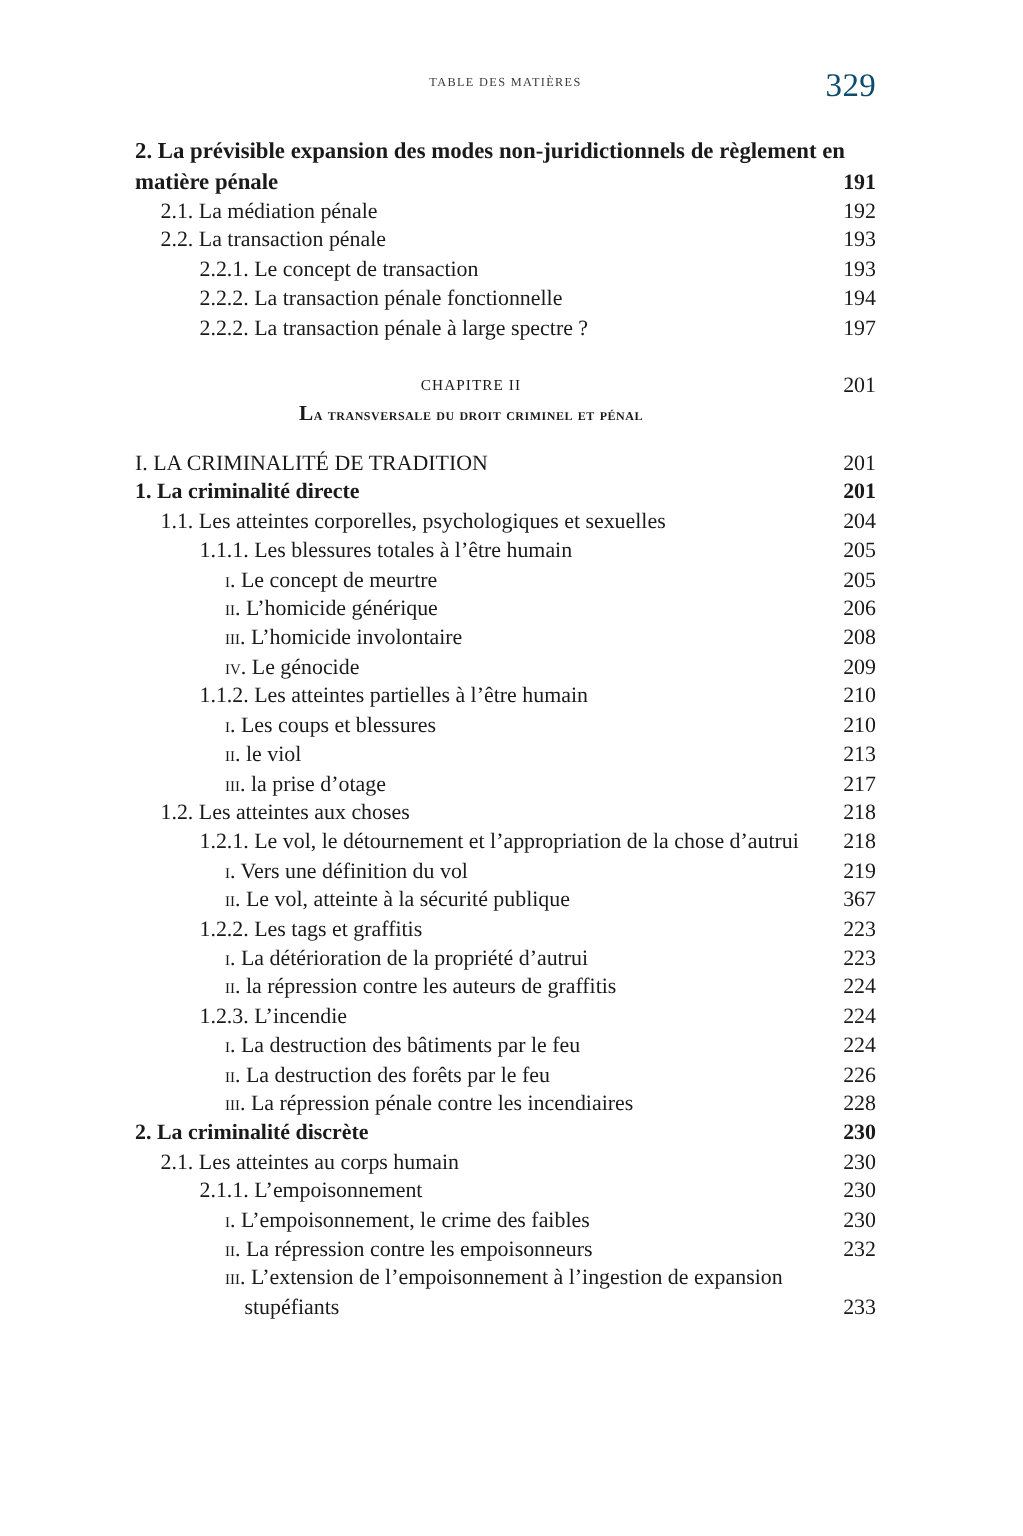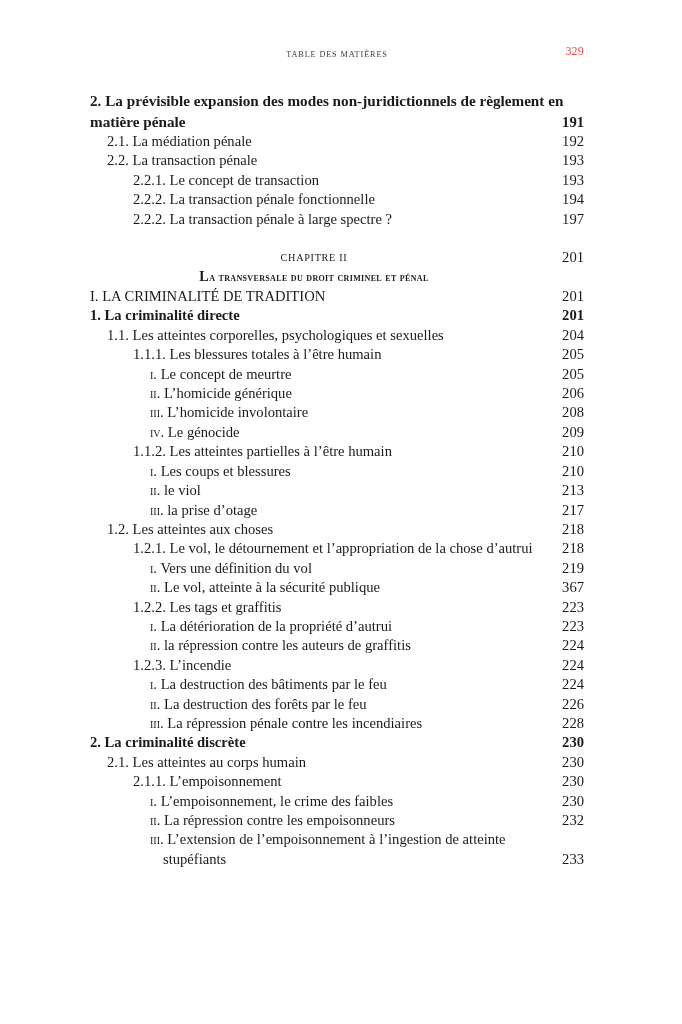--- a/index.html
+++ b/index.html
@@ -41,22 +41,22 @@
     letter-spacing: 0.9px;
     font-variant: small-caps;
     text-transform: uppercase;
     color: #3a3a3a;
     white-space: nowrap;
   }
   .runhead-folio {
     position: absolute;
     right: 0;
     top: -6px;
-    font-size: 12px;
-    color: #ef4444;
+    font-size: 22px;
+    color: #0c4a6e;
     letter-spacing: 0.2px;
   }
 
   
   .toc {
     position: absolute;
     left: 90px;
     top: 91px;
     width: 494px;
   }
@@ -109,20 +109,21 @@
   
   .rn {
     font-variant: small-caps;
     text-transform: lowercase;
   }
 
   
   .chapblock {
     position: relative;
     margin-top: 19px;
+    margin-bottom: 13px;
   }
   .chap-line {
     position: relative;
     height: 19px;
     line-height: 19px;
   }
   .chap-name {
     display: block;
     text-align: center;
     font-size: 10.2px;
@@ -316,18 +317,18 @@
     <div class="row lv3">
       <span class="lbl"><span class="rn">i.</span> <span>L’empoisonnement, le crime des faibles</span></span>
       <span class="pg">230</span>
     </div>
     <div class="row lv3">
       <span class="lbl"><span class="rn">ii.</span> <span>La répression contre les empoisonneurs</span></span>
       <span class="pg">232</span>
     </div>
 
     <div class="row lv3 wrap">
-      <span class="lbl"><span class="rn">iii.</span> <span>L’extension de l’empoisonnement à l’ingestion de atteinte</span><span class="cont">stupéfiants</span></span>
+      <span class="lbl"><span class="rn">iii.</span> <span>L’extension de l’empoisonnement à l’ingestion de expansion</span><span class="cont">stupéfiants</span></span>
       <span class="pg">233</span>
     </div>
 
   </div>
 </div>
 
 </body></html>

